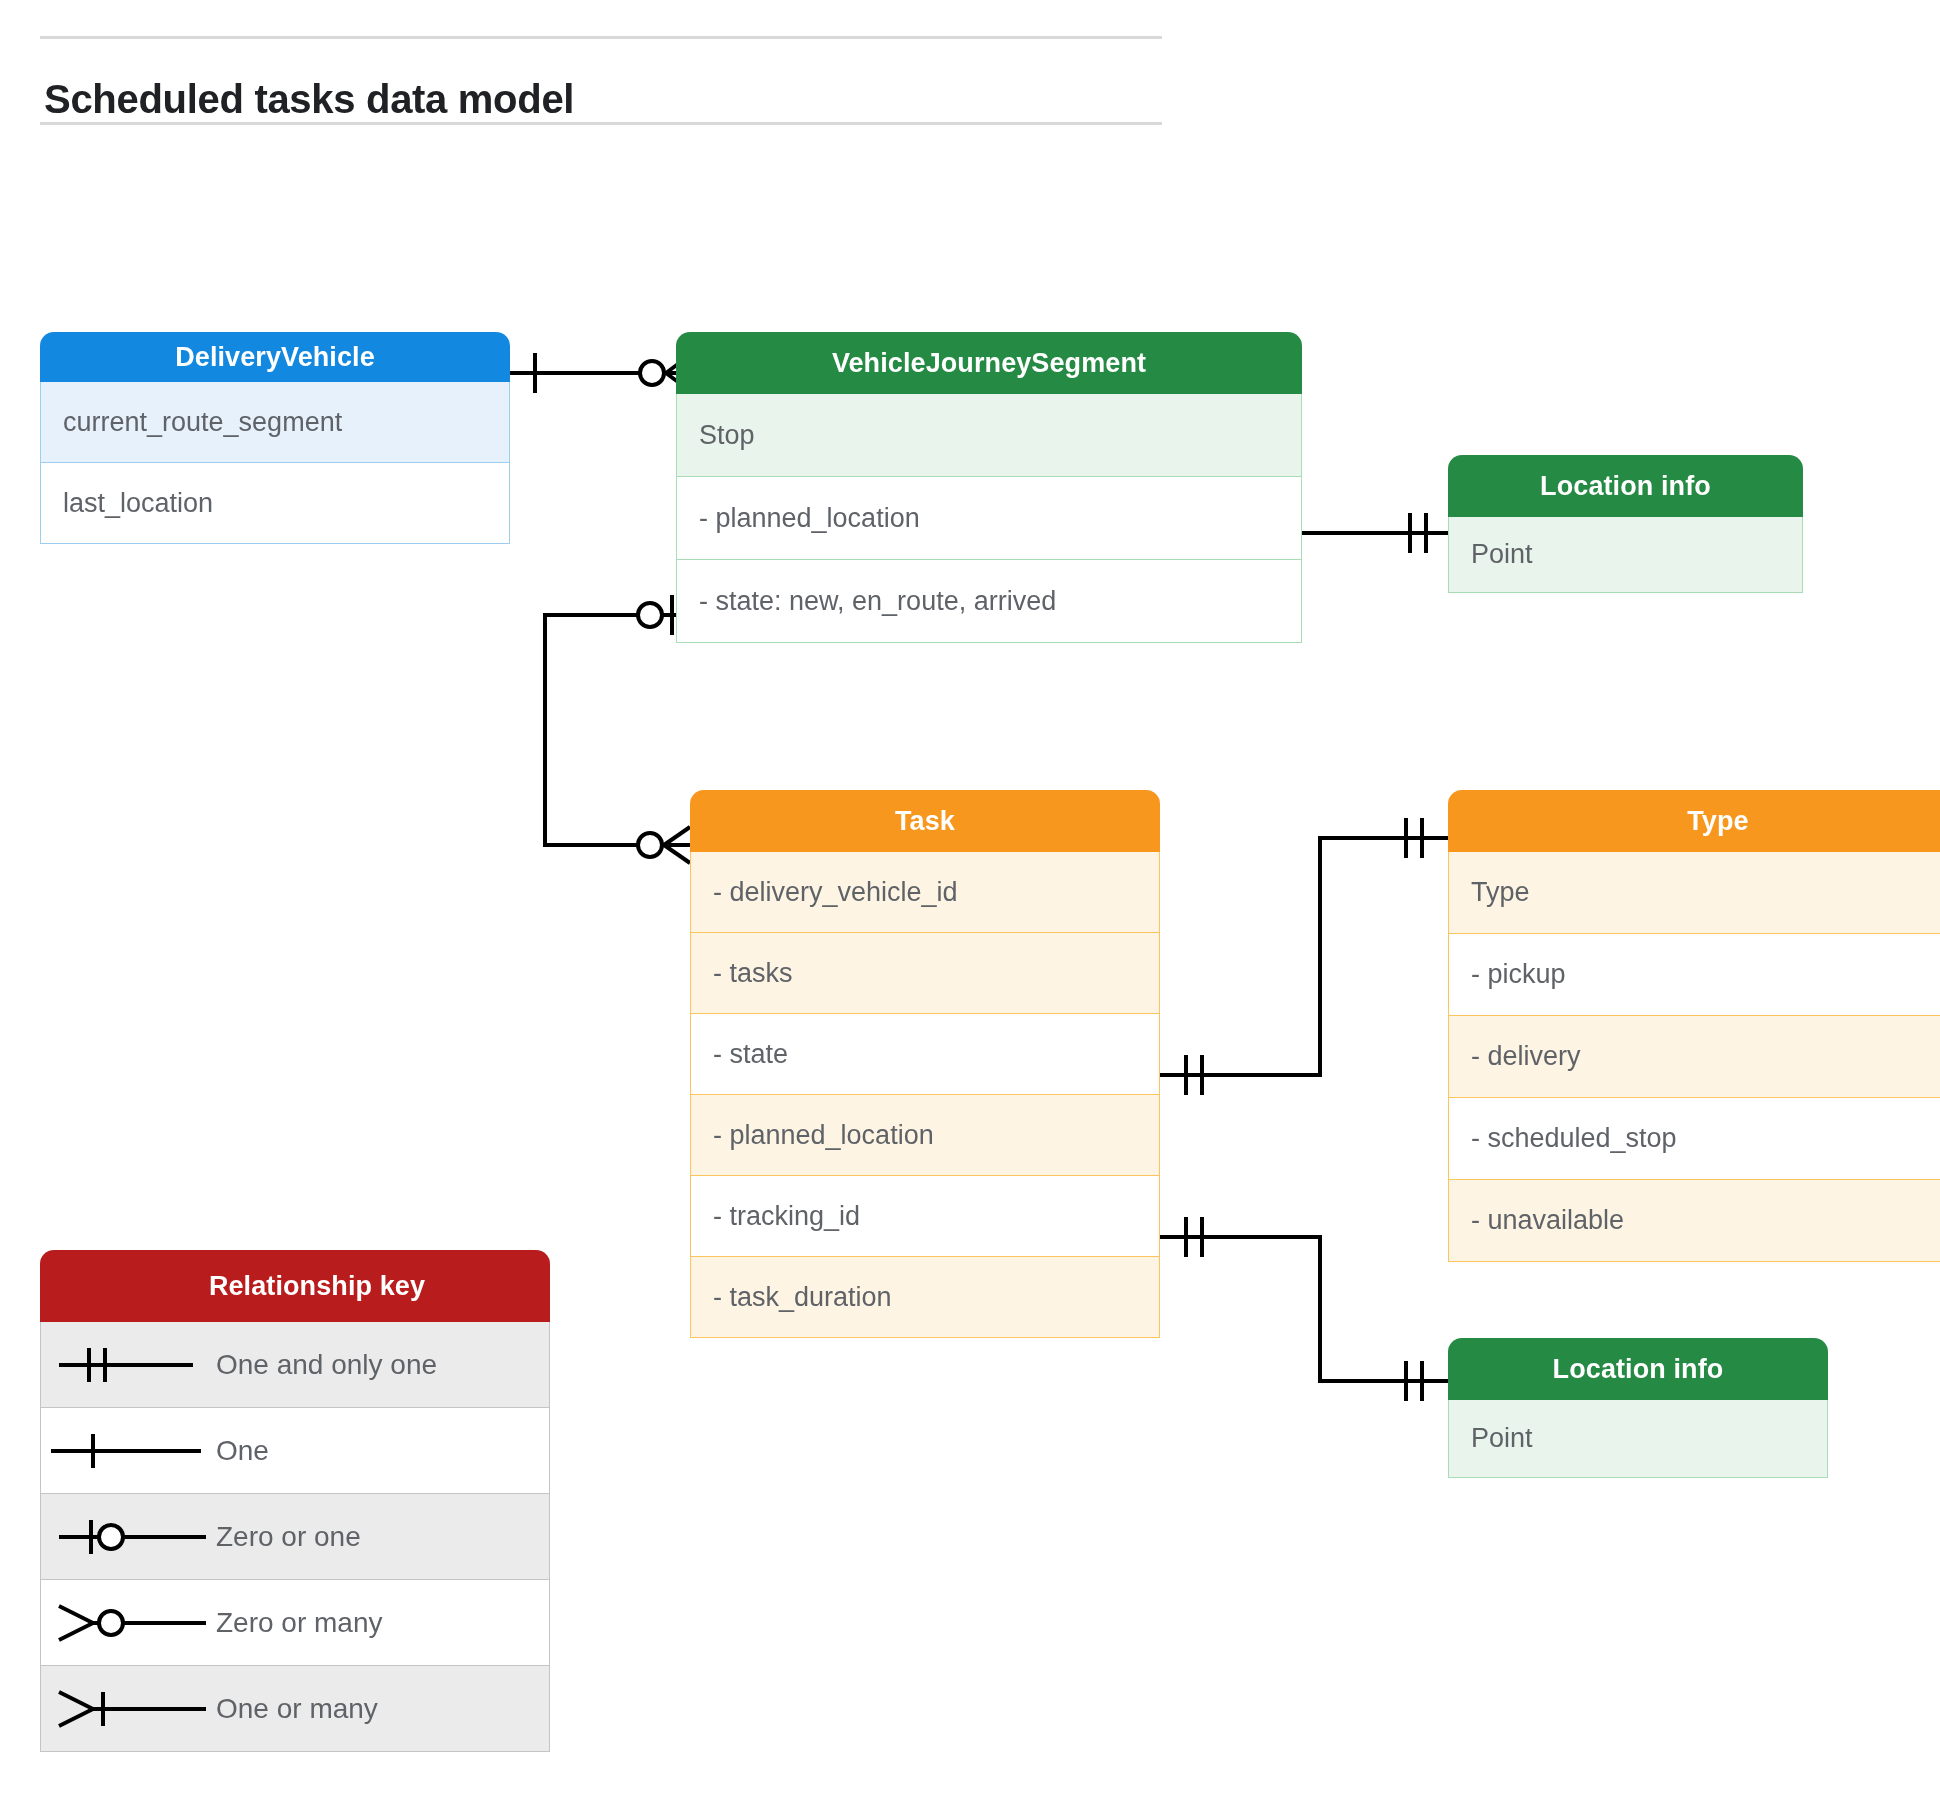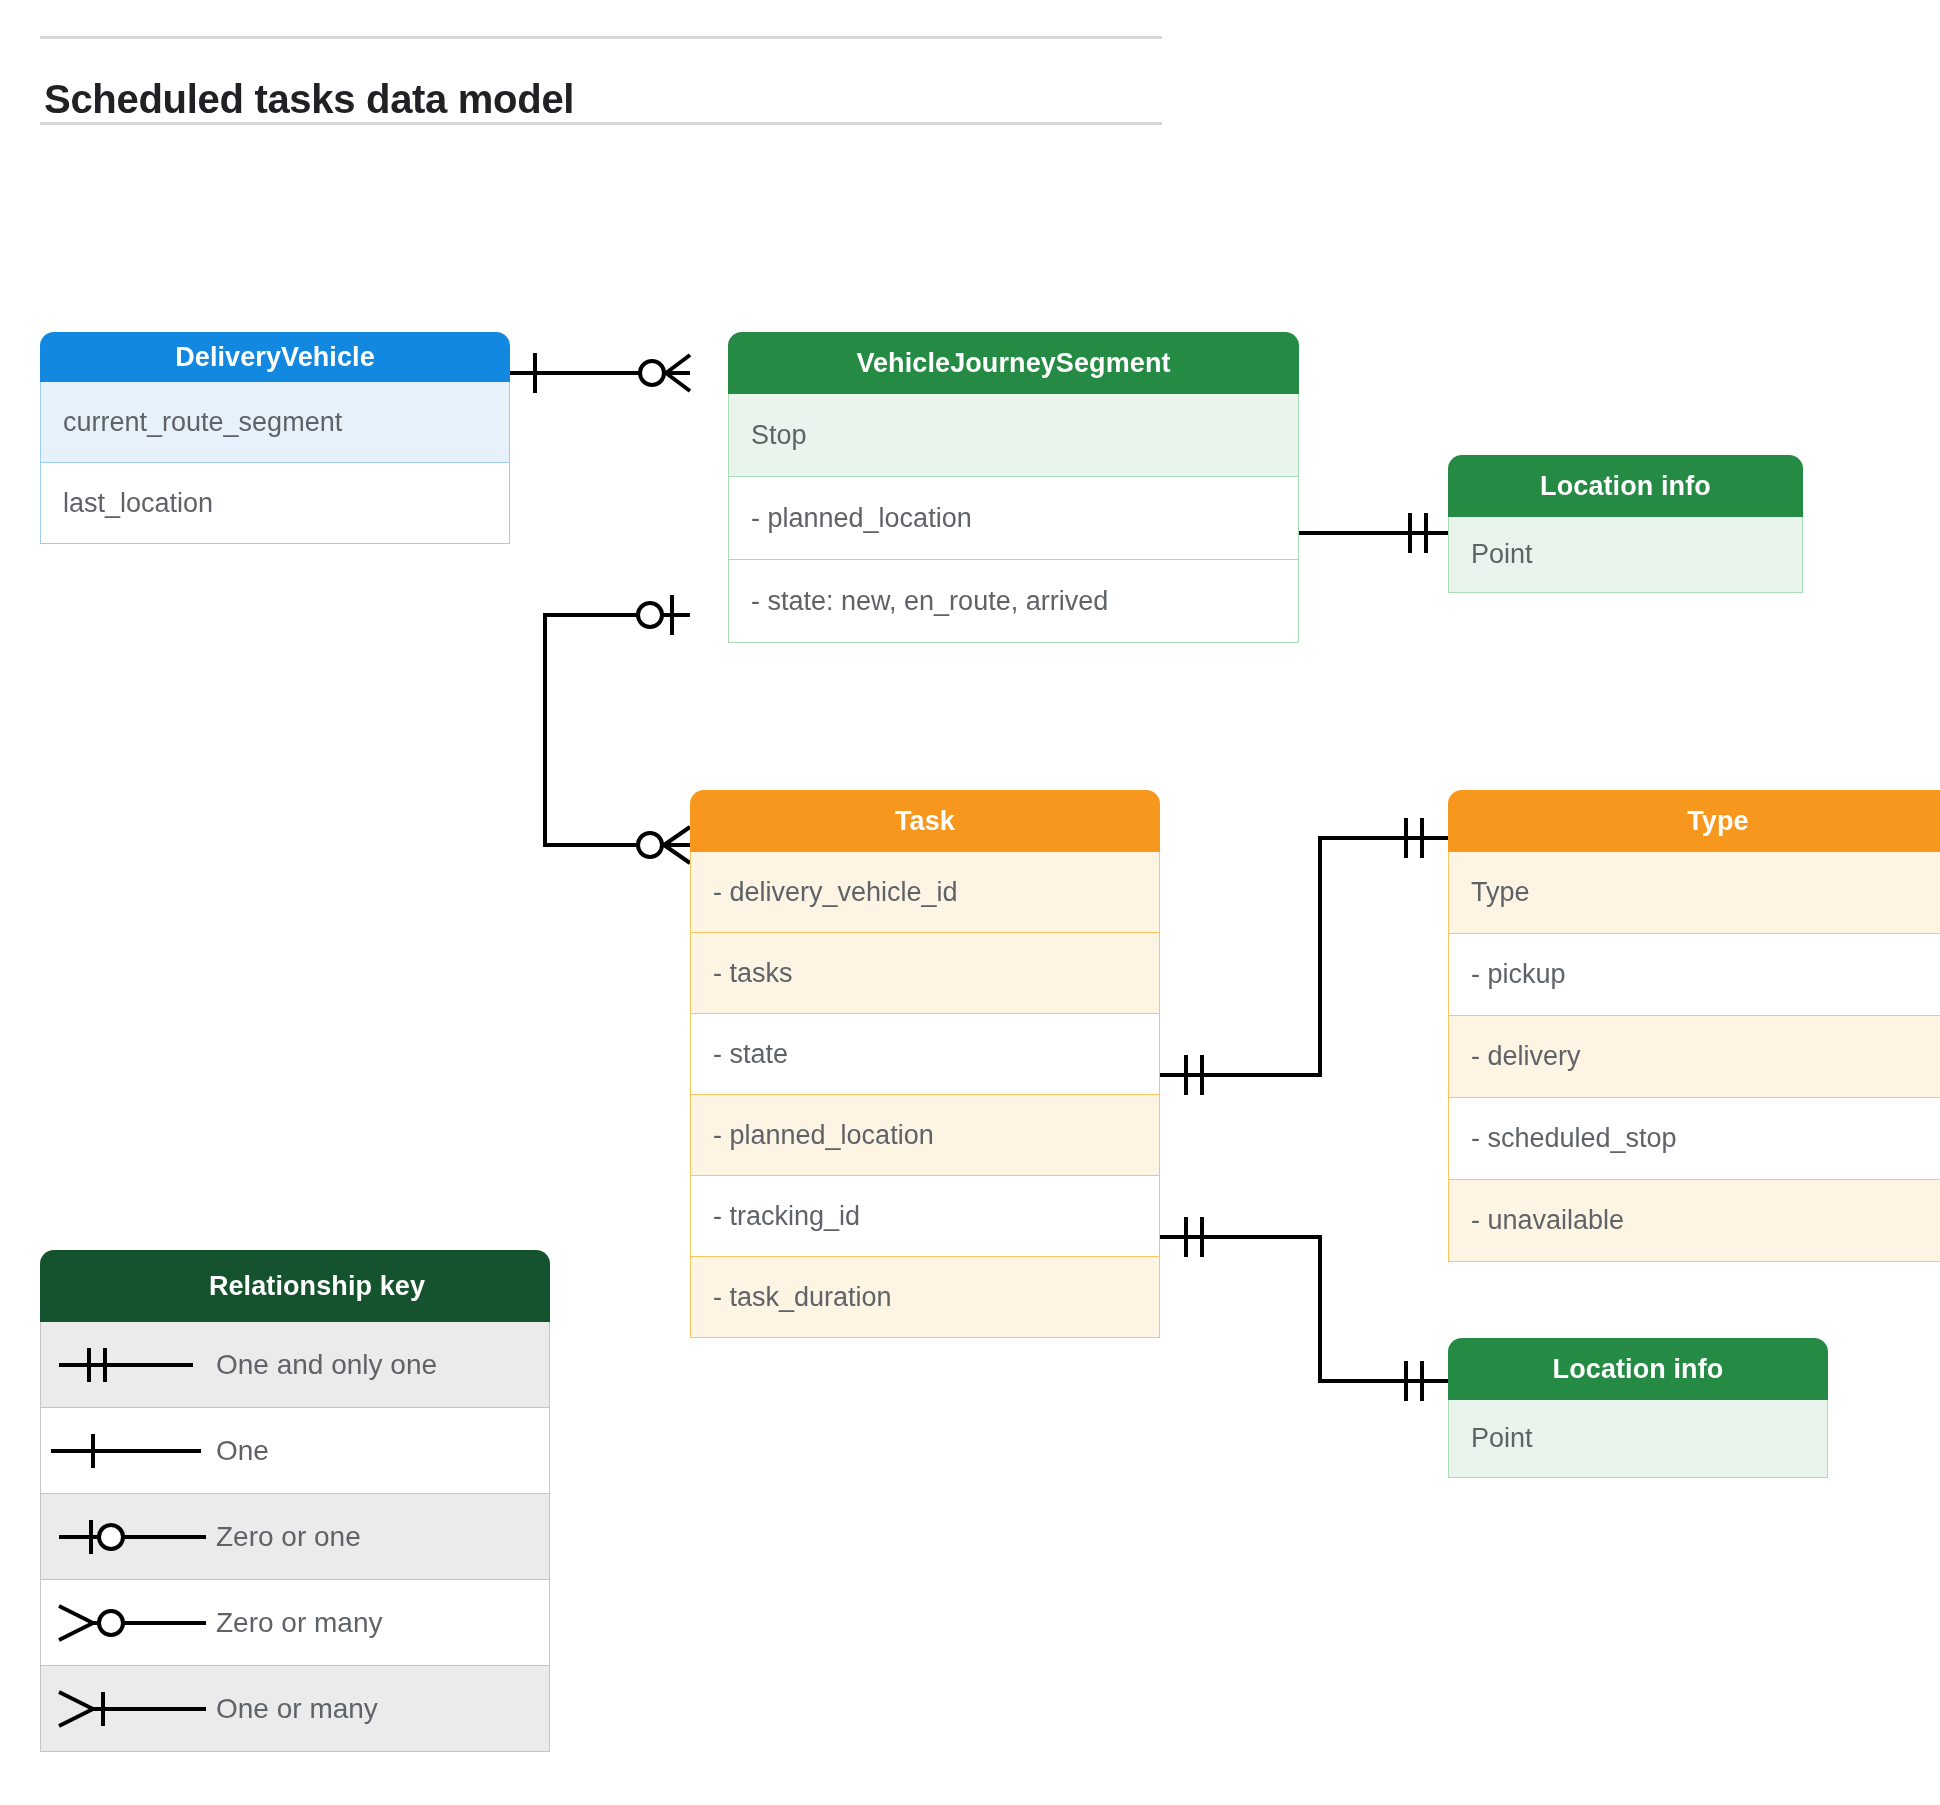--- a/index.html
+++ b/index.html
@@ -82,31 +82,31 @@
   .e-green .erow.alt { background: #e9f4ec; }
   .e-green .erow.plain { background: #ffffff; }
 
   
   .e-orange .ehead { background: #f8971d; }
   .e-orange .erow  { border: 1px solid #fbc55e; border-top: none; }
   .e-orange .erow.alt { background: #fef4e4; }
   .e-orange .erow.plain { background: #ffffff; }
 
   
-  .e-gray .ehead { background: #14532d; padding-left: 44px; }
+  .e-gray .ehead { background: #b91c1c; padding-left: 44px; }
   .e-gray .erow  { border: 1px solid #c4c4c4; border-top: none; }
   .e-gray .erow.alt { background: #ebebeb; }
   .e-gray .erow.plain { background: #ffffff; }
 
   
   #ent-delivery-vehicle { left: 40px; top: 332px; width: 470px; }
   #ent-delivery-vehicle .ehead { height: 50px; }
   #ent-delivery-vehicle .erow  { height: 81px; }
 
-  #ent-journey-segment { left: 728px; top: 332px; width: 571px; }
+  #ent-journey-segment { left: 676px; top: 332px; width: 626px; }
   #ent-journey-segment .ehead { height: 62px; }
   #ent-journey-segment .erow  { height: 83px; }
 
   #ent-location-top { left: 1448px; top: 455px; width: 355px; }
   #ent-location-top .ehead { height: 62px; }
   #ent-location-top .erow  { height: 76px; }
 
   #ent-task { left: 690px; top: 790px; width: 470px; }
   #ent-task .ehead { height: 62px; }
   #ent-task .erow  { height: 81px; }

